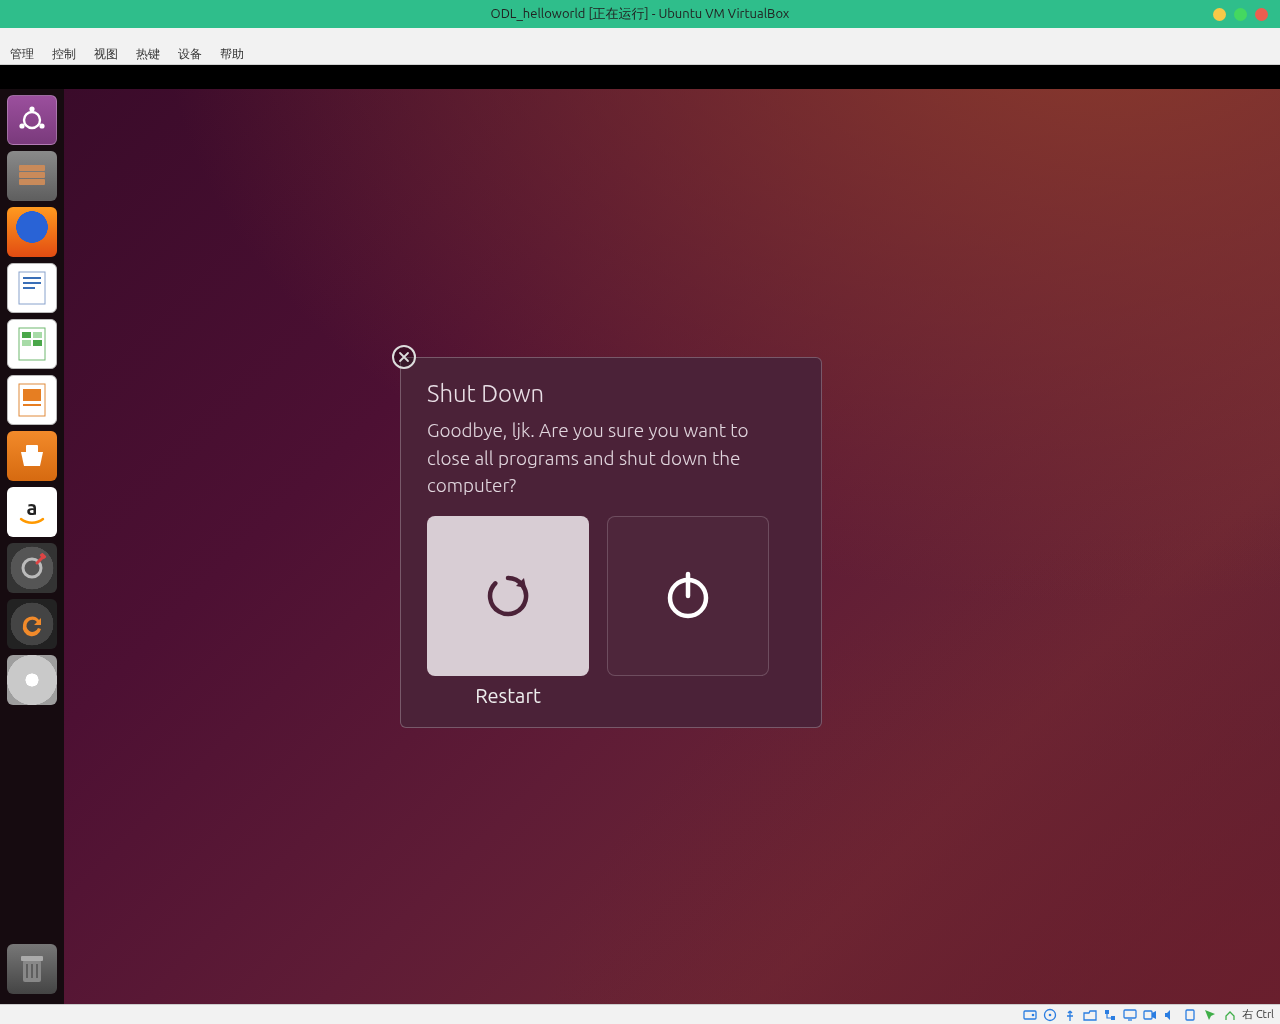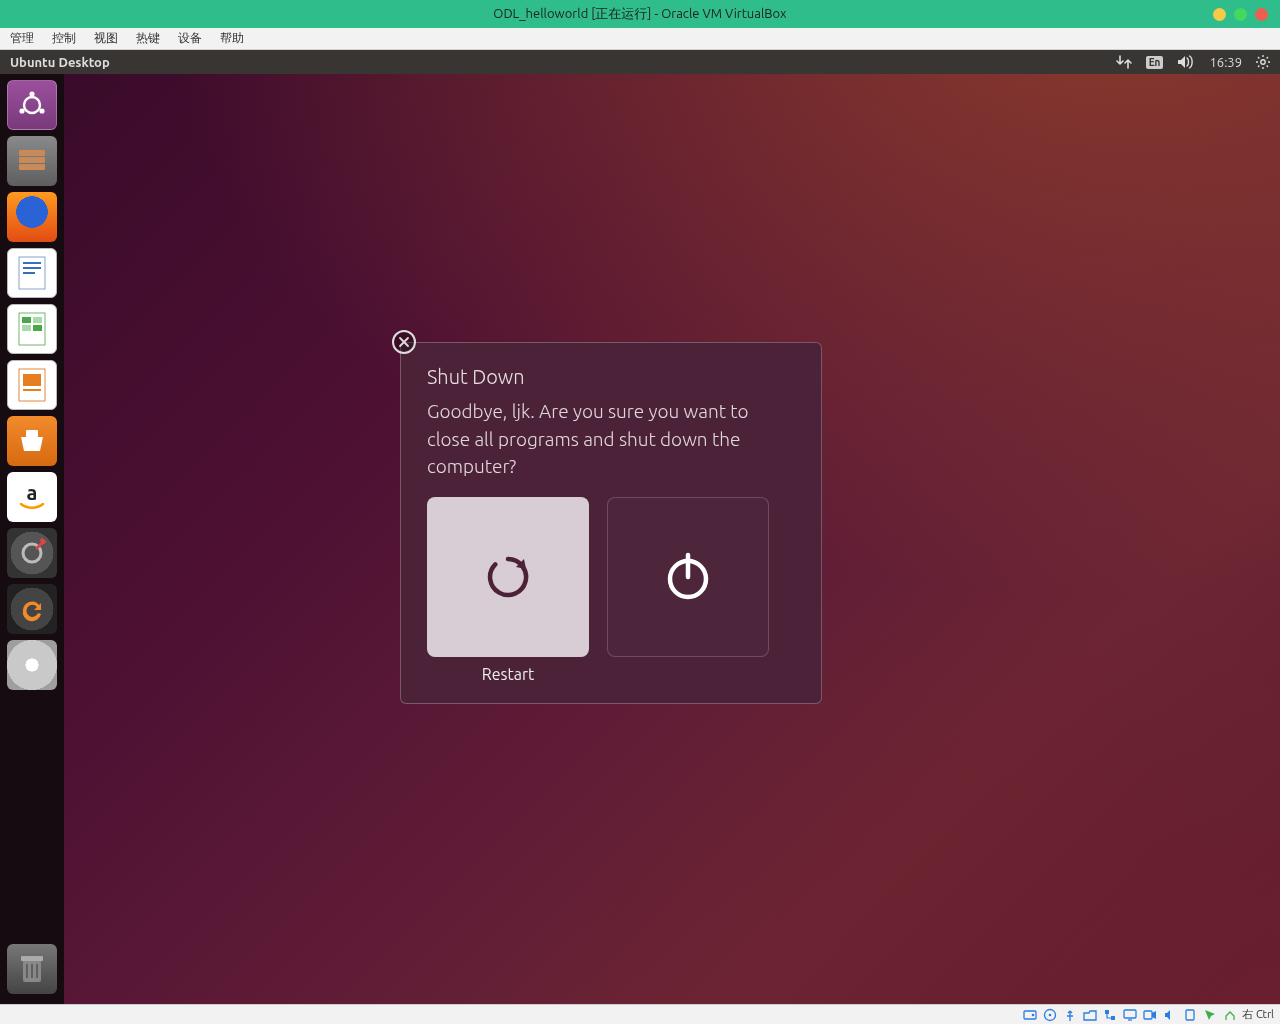--- a/index.html
+++ b/index.html
@@ -7,21 +7,21 @@
   body{background:#ececec;display:flex;flex-direction:column;}
 
   
   .vbox-titlebar{height:28px;background:#2fbe8b;display:flex;align-items:center;justify-content:center;position:relative;color:#222;font-size:13px;}
   .vbox-traffic{position:absolute;right:12px;top:0;height:28px;display:flex;align-items:center;gap:8px;}
   .dot{width:13px;height:13px;border-radius:50%;}
   .dot.min{background:#f7c948;}
   .dot.max{background:#44d860;}
   .dot.close{background:#ec5e4f;}
 
-  .vbox-menubar{height:22px;background:#f2f2f2;border-bottom:1px solid #d0d0d0;display:flex;align-items:center;padding:4px 10px;gap:18px;font-size:12px;color:#333;}
+  .vbox-menubar{height:22px;background:#f2f2f2;border-bottom:1px solid #d0d0d0;display:flex;align-items:flex-start;padding:18px 10px;gap:18px;font-size:12px;color:#333;}
   .vbox-menubar span{cursor:default;}
 
   .vm-area{flex:1;position:relative;background:#000;}
 
   
   .ubuntu-topbar{position:absolute;left:0;right:0;top:0;height:24px;background:#383533;color:#ddd;display:flex;align-items:center;font-size:13px;font-weight:bold;padding:0 10px;}
   .ubuntu-topbar .title{flex:0 0 auto;}
   .ubuntu-topbar .spacer{flex:1;}
   .ubuntu-topbar .ind{display:flex;align-items:center;gap:14px;}
   .ubuntu-topbar .lang{background:#ccc;color:#333;font-size:10px;font-weight:bold;border-radius:2px;padding:1px 3px;}
@@ -48,82 +48,57 @@
       radial-gradient(ellipse 140% 120% at 85% -10%, #8a3a2c 0%, rgba(138,58,44,0) 55%),
       radial-gradient(ellipse 120% 110% at 110% 110%, #6d1f2c 0%, rgba(109,31,44,0) 60%),
       linear-gradient(135deg,#3a0b2a 0%,#4d1033 30%,#5f1c36 55%,#6c2634 75%,#5a1e31 100%);
   }
 
   
   .dialog-wrap{position:absolute;left:400px;top:280px;width:422px;}
   .dlg-close{position:absolute;left:-8px;top:0;width:24px;height:24px;border:2px solid #ddd;border-radius:50%;display:flex;align-items:center;justify-content:center;color:#ddd;background:rgba(0,0,0,.25);}
   .dlg-close svg{display:block;}
   .dialog{margin-top:12px;background:#4b2238;border:1px solid rgba(255,255,255,.25);border-radius:6px;padding:22px 26px 20px 26px;color:#e9dfe6;}
-  .dialog h2{font-size:20px;font-weight:300;color:#e9dfe6;margin-bottom:10px;}
+  .dialog h2{font-size:24px;font-weight:300;color:#e9dfe6;margin-bottom:10px;}
   .dialog p{font-size:19px;line-height:1.45;color:#e1d6de;margin-bottom:16px;font-weight:300;}
   .btnrow{display:flex;gap:18px;}
   .bigbtn{width:162px;border-radius:8px;display:flex;flex-direction:column;align-items:center;}
   .bigbtn .tile{width:162px;height:160px;border-radius:8px;display:flex;align-items:center;justify-content:center;}
   .bigbtn.selected .tile{background:#d8cdd4;}
   .bigbtn.ghost .tile{background:rgba(255,255,255,.02);border:1px solid rgba(255,255,255,.18);}
-  .bigbtn .cap{margin-top:8px;font-size:16px;color:#eee;}
+  .bigbtn .cap{margin-top:8px;font-size:20px;color:#eee;}
 
   
   .vbox-status{height:20px;background:#f2f2f2;border-top:1px solid #ccc;display:flex;align-items:center;justify-content:flex-end;padding:0 6px;gap:4px;font-size:11px;color:#333;}
   .vbox-status .sicon{width:16px;height:16px;display:flex;align-items:center;justify-content:center;}
   .vbox-status .hostkey{}
 </style>
 </head>
 <body>
 
 <div class="vbox-titlebar">
-  <span>ODL_helloworld [正在运行] - Oracle VM VirtualBox</span>
+  <span>ODL_helloworld [正在运行] - Ubuntu VM VirtualBox</span>
   <div class="vbox-traffic">
     <div class="dot min"></div>
     <div class="dot max"></div>
     <div class="dot close"></div>
   </div>
 </div>
 
 <div class="vbox-menubar">
   <span>管理</span>
   <span>控制</span>
   <span>视图</span>
   <span>热键</span>
   <span>设备</span>
   <span>帮助</span>
 </div>
 
 <div class="vm-area">
 
-  <div class="ubuntu-topbar">
-    <span class="title">Ubuntu Desktop</span>
-    <span class="spacer"></span>
-    <div class="ind">
-      <span>
-        <svg width="16" height="14" viewBox="0 0 16 14">
-            <path d="M4 1v8M4 9l-3-3M4 9l3-3 M12 13V5M12 5l-3 3M12 5l3 3" stroke="#ddd" stroke-width="1.6" fill="none" stroke-linecap="round"></path>
-          </svg>
-      </span>
-      <span class="lang">En</span>
-      <span>
-        <svg width="18" height="14" viewBox="0 0 18 14">
-            <path d="M1 5h3l4-4v12l-4-4H1z" fill="#ddd"></path>
-            <path d="M10 3c2 1 2 7 0 8M12.5 1c3.5 2 3.5 10 0 12" stroke="#ddd" stroke-width="1.4" fill="none" stroke-linecap="round"></path>
-          </svg>
-      </span>
-      <span style="font-weight:normal">16:39</span>
-      <span>
-        <svg width="14" height="14" viewBox="0 0 14 14">
-            <circle cx="7" cy="7" r="2.2" fill="none" stroke="#ddd" stroke-width="1.4"></circle>
-            <path d="M7 0v2M7 12v2M0 7h2M12 7h2M2 2l1.4 1.4M10.6 10.6L12 12M12 2l-1.4 1.4M3.4 10.6L2 12" stroke="#ddd" stroke-width="1.4"></path>
-          </svg>
-      </span>
-    </div>
-  </div>
 
   <div class="launcher">
     <div class="licon ubuntu">
       <svg width="30" height="30" viewBox="0 0 30 30">
           <circle cx="15" cy="15" r="8" fill="none" stroke="#fff" stroke-width="2.4"></circle>
           <circle cx="15" cy="4" r="2.6" fill="#fff"></circle>
           <circle cx="5" cy="21" r="2.6" fill="#fff"></circle>
           <circle cx="25" cy="21" r="2.6" fill="#fff"></circle>
         </svg>
     </div>

